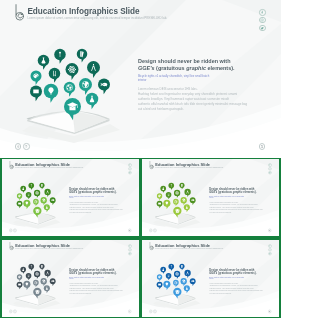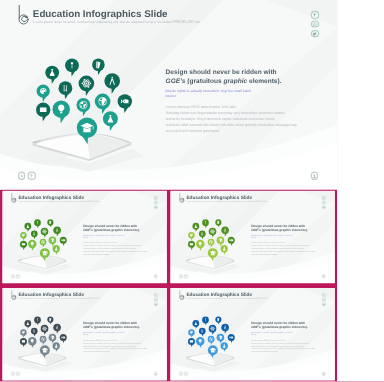--- a/index.html
+++ b/index.html
@@ -1,18 +1,18 @@
 <!DOCTYPE html>
 <html><head>
 <meta charset="utf-8">
 <style>
   html,body{margin:0;padding:0;background:#ffffff;}
   body{width:281px;height:318px;overflow:hidden;
        font-family:"Liberation Sans",sans-serif;-webkit-font-smoothing:antialiased;}
-  .page{position:relative;width:281px;height:318px;overflow:hidden;background:#be185d;}
+  .page{position:relative;width:281px;height:318px;overflow:hidden;background:#15803d;}
 
   
   .slide{position:absolute;overflow:hidden;background:#f7f8f8;}
   .slide .inner{position:absolute;left:0;top:0;width:281px;height:158px;
       transform-origin:0 0;}
   .bgsvg{position:absolute;left:0;top:0;width:281px;height:158px;}
   .gfx{position:absolute;left:0;top:0;width:281px;height:158px;}
 
   
   .hdr{position:absolute;left:15px;top:4.4px;display:flex;align-items:flex-start;}

